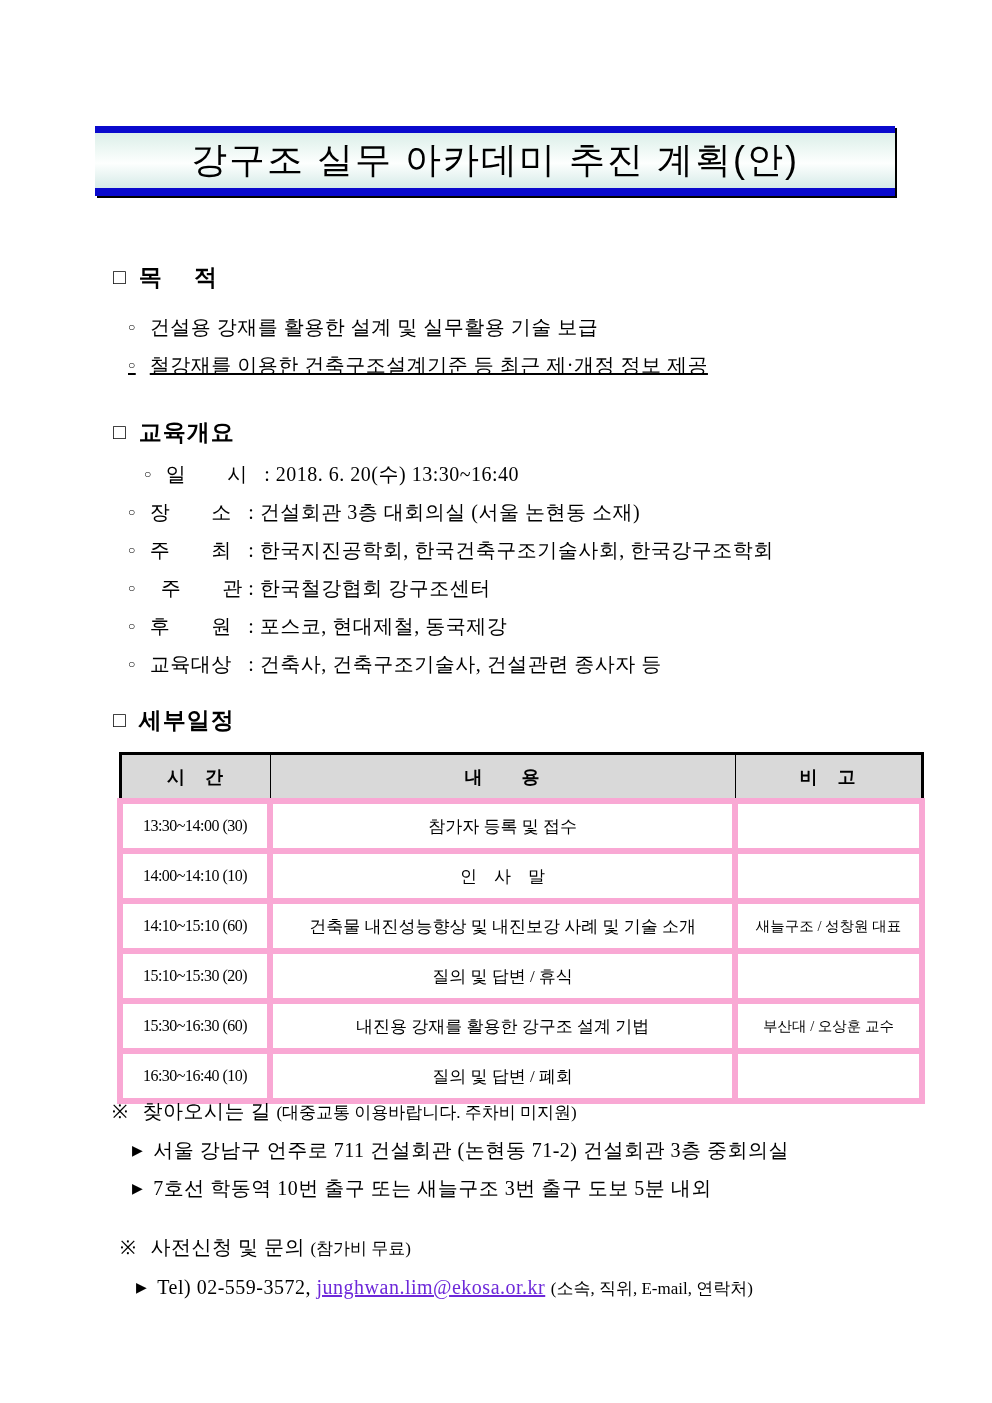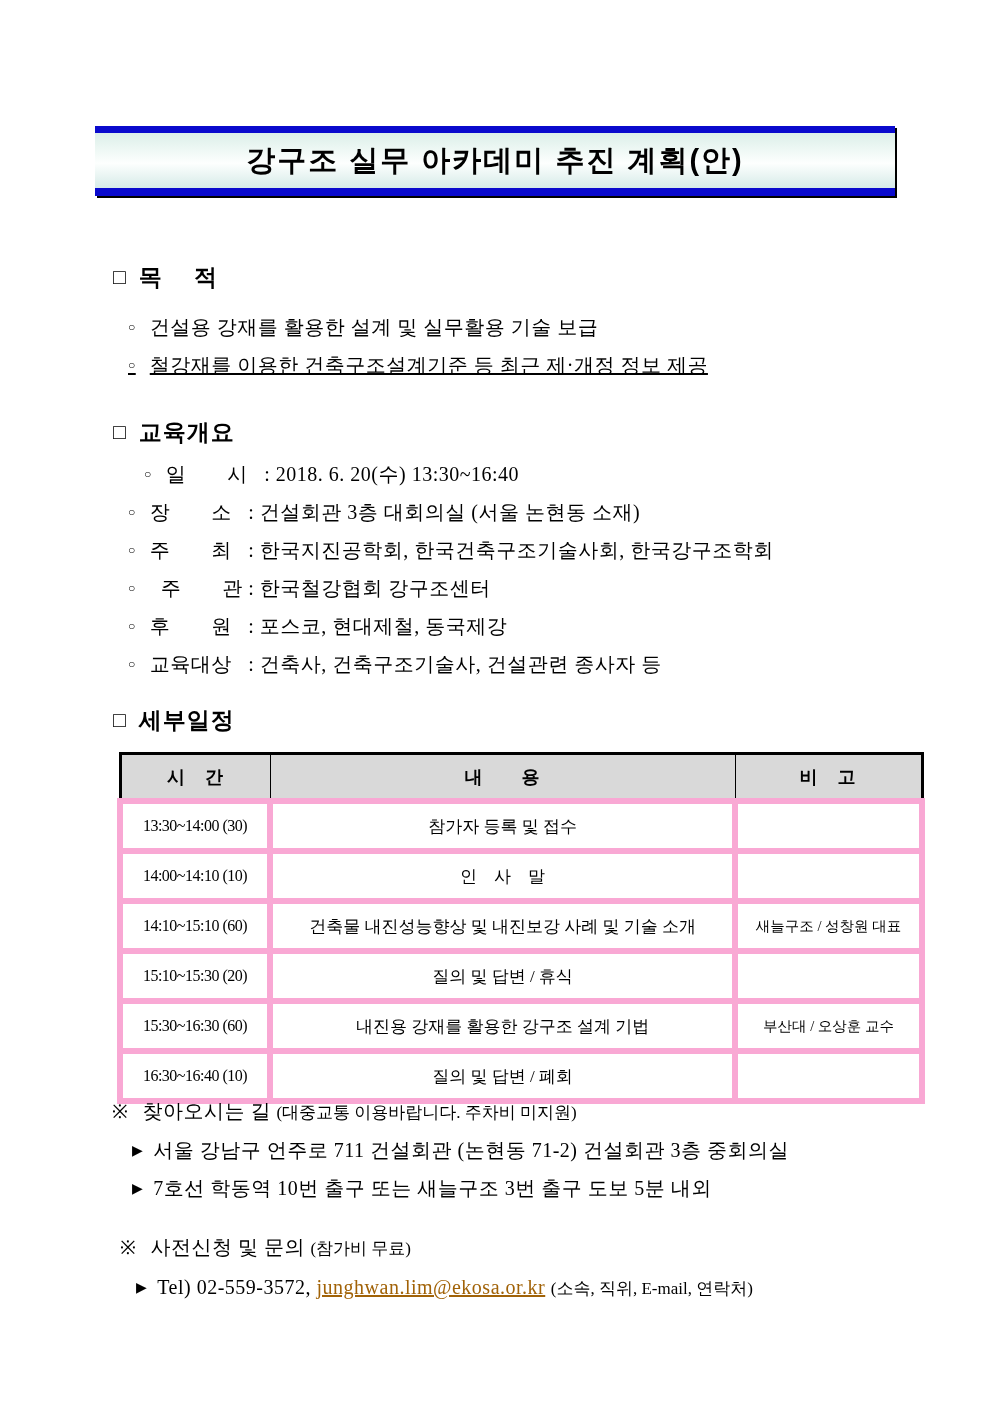--- a/index.html
+++ b/index.html
@@ -17,21 +17,21 @@
   .banner{
     left:95px;top:126px;width:800px;height:55px;
     border-top:7px solid #0a0acd;
     border-bottom:8px solid #0a0acd;
     background:linear-gradient(180deg,#dcefe9 0%,#fdfffe 55%,#d6ebe8 100%);
     box-shadow:2px 2px 0 #000;
     display:flex;align-items:center;justify-content:center;
   }
   .banner-title{
     font-family:"Liberation Sans", sans-serif;
-    font-weight:700;font-size:29px;letter-spacing:2px;
+    font-weight:400;font-size:36px;letter-spacing:2px;
   }
 
   
   .heading{
     font-family:"Liberation Sans", sans-serif;
     font-weight:900;font-size:23px;letter-spacing:1px;
   }
   .box-icon{font-weight:400;font-size:21px;margin-right:12px;position:relative;top:-1px;}
 
   
@@ -59,21 +59,21 @@
   }
   .schedule-table td.c-time{font-size:16px;letter-spacing:-.5px;}
   .schedule-table td.c-note{font-size:14.5px;}
 
   
   .note-head{font-size:20px;letter-spacing:.5px;}
   .star-icon{font-size:19px;margin-right:14px;}
   .small{font-size:17px;letter-spacing:0;}
   .arrow-line{font-size:20px;letter-spacing:.5px;}
   .arrow-icon{font-size:14px;margin-right:10px;vertical-align:2px;}
-  .email-link{color:#a16207;text-decoration:underline;cursor:pointer;}
+  .email-link{color:#6d28d9;text-decoration:underline;cursor:pointer;}
 </style>
 </head>
 <body>
 
 <div class="page">
 
   <div class="abs banner">
     <div class="banner-title">강구조 실무 아카데미 추진 계획(안)</div>
   </div>
 

